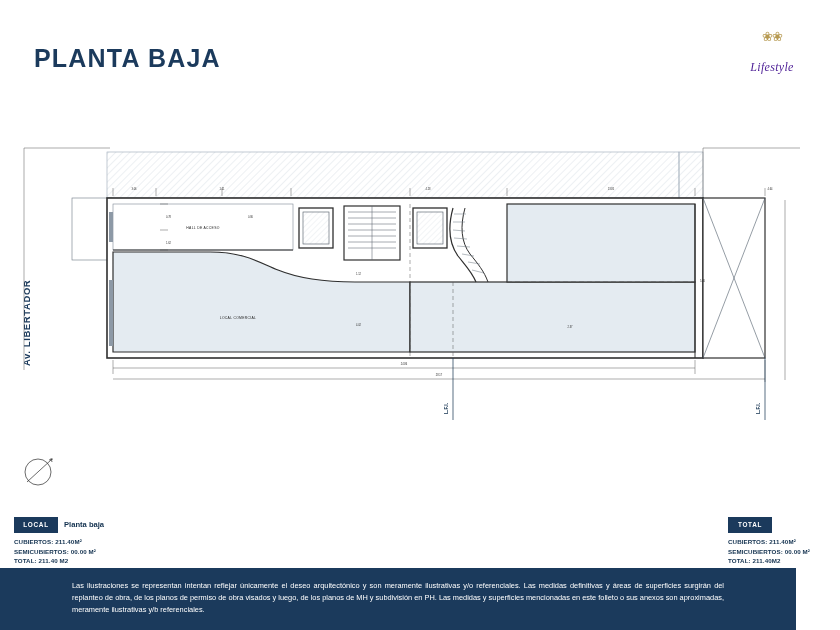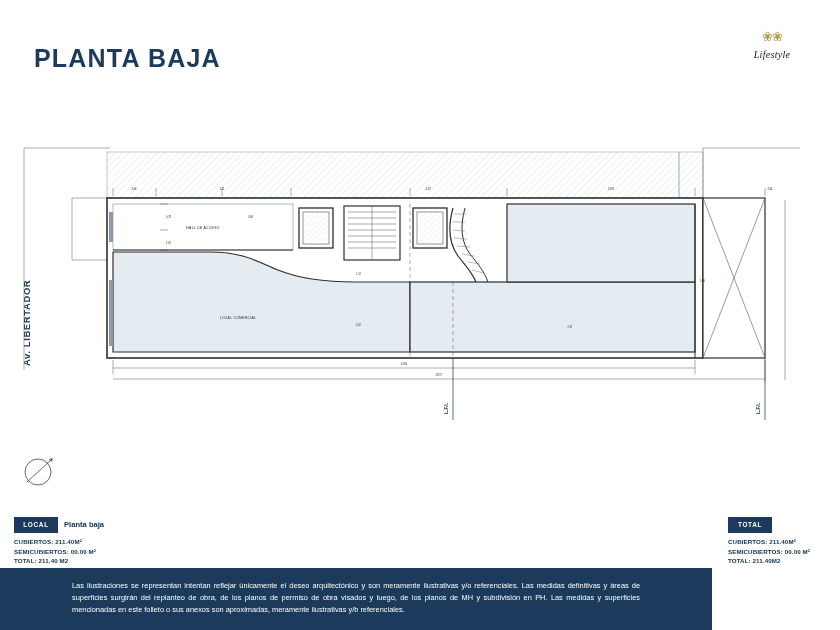--- a/index.html
+++ b/index.html
@@ -31,24 +31,24 @@
   }
   .logo-mark {
     font-size: 13px;
     color: #b79a52;
     line-height: 1;
     letter-spacing: -1px;
   }
   .logo-text {
     font-family: "Liberation Serif", serif;
     font-style: italic;
-    font-size: 10px;
-    color: #0f172a;
+    font-size: 12px;
+    color: #4c1d95;
     letter-spacing: 0.3px;
-    margin-top: 6px;
+    margin-top: 17px;
   }
 
   
   .plan-area {
     position: absolute;
     left: 10px; top: 130px;
     width: 820px; height: 360px;
   }
   .plan-svg { display: block; }
 
@@ -104,21 +104,21 @@
     font-weight: bold;
     color: #11304e;
   }
   .legend-lines { margin-top: 4px; font-weight: bold; letter-spacing: 0.1px; }
   .legend-lines div { white-space: nowrap; }
 
   
   .footer {
     position: absolute;
     left: 0; bottom: 0;
-    width: 712px; height: 62px;
+    width: 796px; height: 62px;
     background: #1b3a5c;
     color: #ffffff;
     padding: 12px 72px 0 72px;
     font-size: 7.4px;
     line-height: 1.62;
     text-align: justify;
   }
   .footer p { margin: 0; }
 
   

